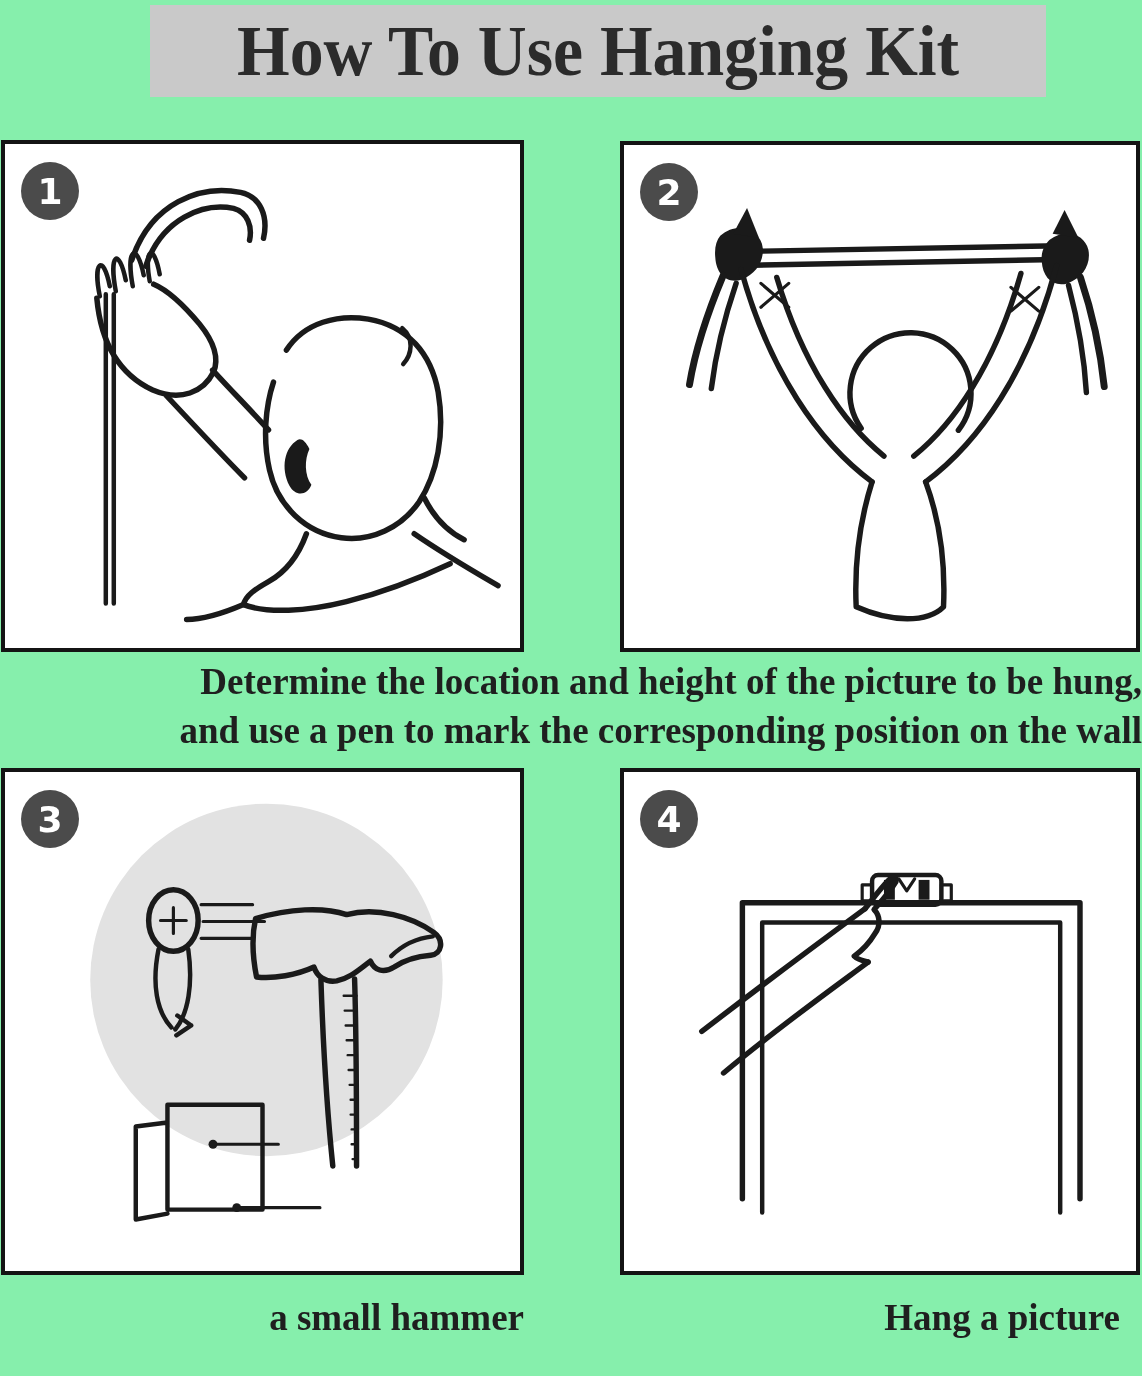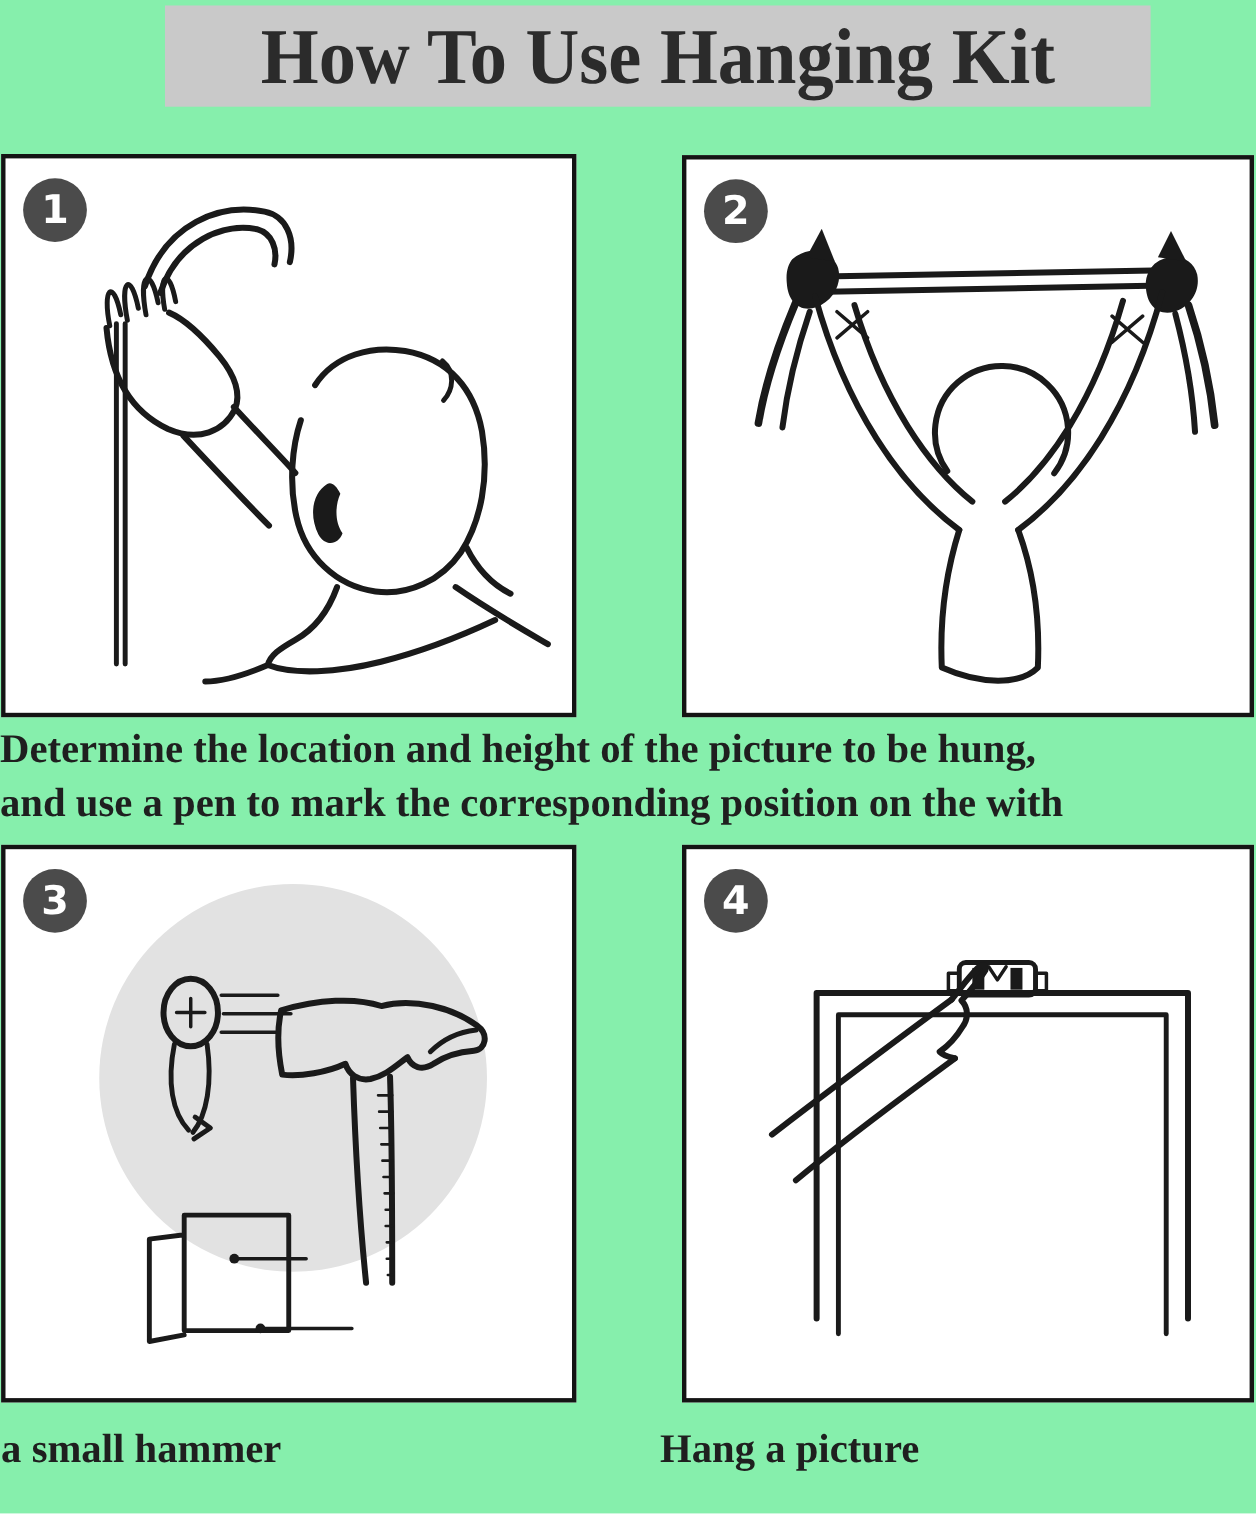--- a/index.html
+++ b/index.html
@@ -49,21 +49,21 @@
     color:#ffffff;
     display:flex; align-items:center; justify-content:center;
     font-family:"DejaVu Sans", sans-serif;
     font-weight:700;
     font-size:36px;
     z-index:2;
   }
   
   .caption{
     position:absolute;
-    text-align:left;
+    text-align:right;
     font-weight:700;
     font-size:37px;
     line-height:49px;
     color:#1f1f1f;
   }
   .cap-middle{left:0; top:657px; width:1142px;}
   .cap-step3{left:1px; top:1293px; width:523px;}
   .cap-step4{left:600px; top:1293px; width:520px;}
   
   .ln{fill:none;stroke:#1a1a1a;stroke-linecap:round;stroke-linejoin:round;}
@@ -145,21 +145,21 @@
         <path class="ln w5" d="M239,284 A61,61 0 1 1 337,286"></path>
       </g>
       <g>
         <path class="ln w5" d="M250,338 C238,376 232,420 234,464 C270,480 306,480 322,464 C324,420 318,376 304,338"></path>
       </g>
     </svg>
   </section>
 
   <div class="caption cap-middle">
     <div>Determine the location and height of the picture to be hung,</div>
-    <div>and use a pen to mark the corresponding position on the with</div>
+    <div>and use a pen to mark the corresponding position on the wall</div>
   </div>
 
   <section class="panel p3">
     <div class="badge">
       <span>3</span>
     </div>
     <svg viewBox="0 0 516 504">
       <circle cx="262" cy="210" r="178" fill="#e2e2e2"></circle>
       <g>
         <ellipse class="ln w5" cx="168" cy="150" rx="25" ry="31"></ellipse>

